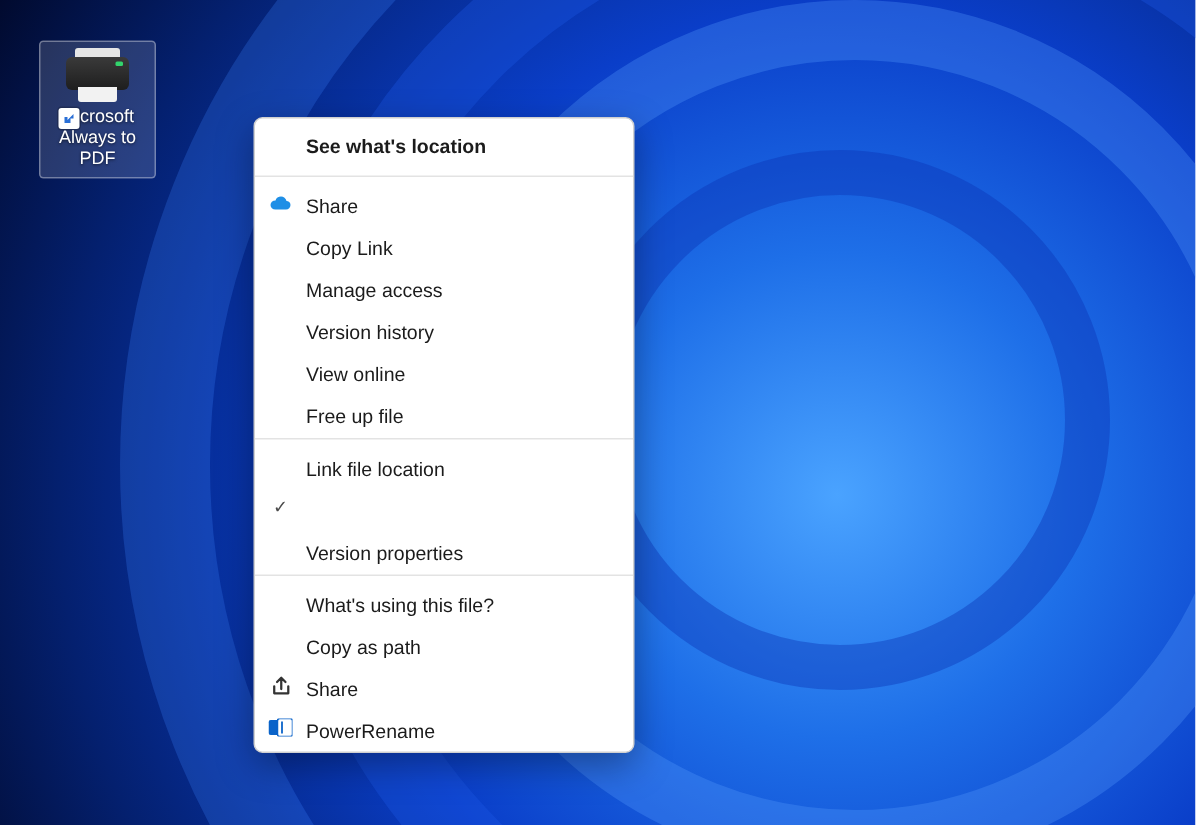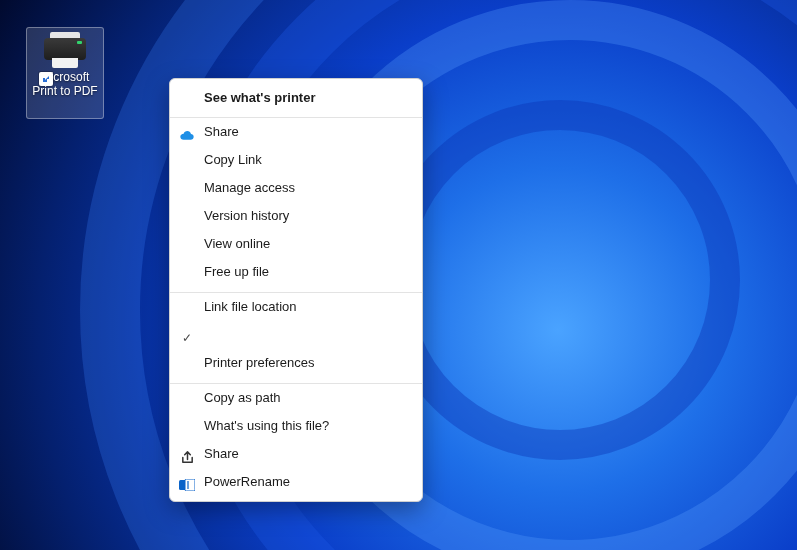--- a/index.html
+++ b/index.html
@@ -118,21 +118,21 @@
     height: 1px;
     background: #e3e3e3;
     margin: 3px 0;
   }
   .menu-item {
     position: relative;
     padding: 3px 16px 3px 34px;
     line-height: 16px;
     cursor: default;
     display: flex;
-    align-items: flex-start;
+    align-items: flex-end;
     min-height: 22px;
   }
   .menu-item .icon-slot {
     position: absolute;
     left: 8px;
     top: 50%;
     transform: translateY(-50%);
     width: 18px;
     height: 18px;
     display: flex;
@@ -159,25 +159,25 @@
       <div class="body"></div>
       <div class="led"></div>
       <div class="tray"></div>
     </div>
     <div class="shortcut-badge">
       <svg viewBox="0 0 10 10">
           <path d="M2 8 L2 4 L4 4 L4 6 L8 2 L8 5 L6 5 L6 8 Z" fill="#2a6fd6"></path>
         </svg>
     </div>
     <span class="label">Microsoft</span>
-    <span class="label">Print to PDF</span>
+    <span class="label">Always to PDF</span>
   </div>
 
   <div class="context-menu">
-    <div class="menu-title">See what's printer</div>
+    <div class="menu-title">See what's location</div>
     <div class="menu-sep"></div>
 
     <div class="menu-item">
       <span class="icon-slot cloud-icon">
         <svg viewBox="0 0 24 16">
             <path d="M7 15c-3 0-5-2-5-4.5S4 6 7 6c.5-2.5 3-4 5.5-4s5 2 5.5 4.5c2 0 4 1.5 4 4s-2 4.5-4.5 4.5H7z"></path>
           </svg>
       </span>
       <span>Share</span>
     </div>
@@ -199,30 +199,30 @@
 
     <div class="menu-sep"></div>
 
     <div class="menu-item">
       <span>Link file location</span>
     </div>
     <div class="menu-item">
       <span class="icon-slot check-icon">✓</span>
     </div>
     <div class="menu-item">
-      <span>Printer preferences</span>
+      <span>Version properties</span>
     </div>
 
     <div class="menu-sep"></div>
 
     <div class="menu-item">
+      <span>What's using this file?</span>
+    </div>
+    <div class="menu-item">
       <span>Copy as path</span>
-    </div>
-    <div class="menu-item">
-      <span>What's using this file?</span>
     </div>
     <div class="menu-item">
       <span class="icon-slot share-icon">
         <svg viewBox="0 0 16 16">
             <path d="M3 8v5h10V8M8 2v8M5 5l3-3 3 3" stroke-linecap="round" stroke-linejoin="round"></path>
           </svg>
       </span>
       <span>Share</span>
     </div>
     <div class="menu-item">

